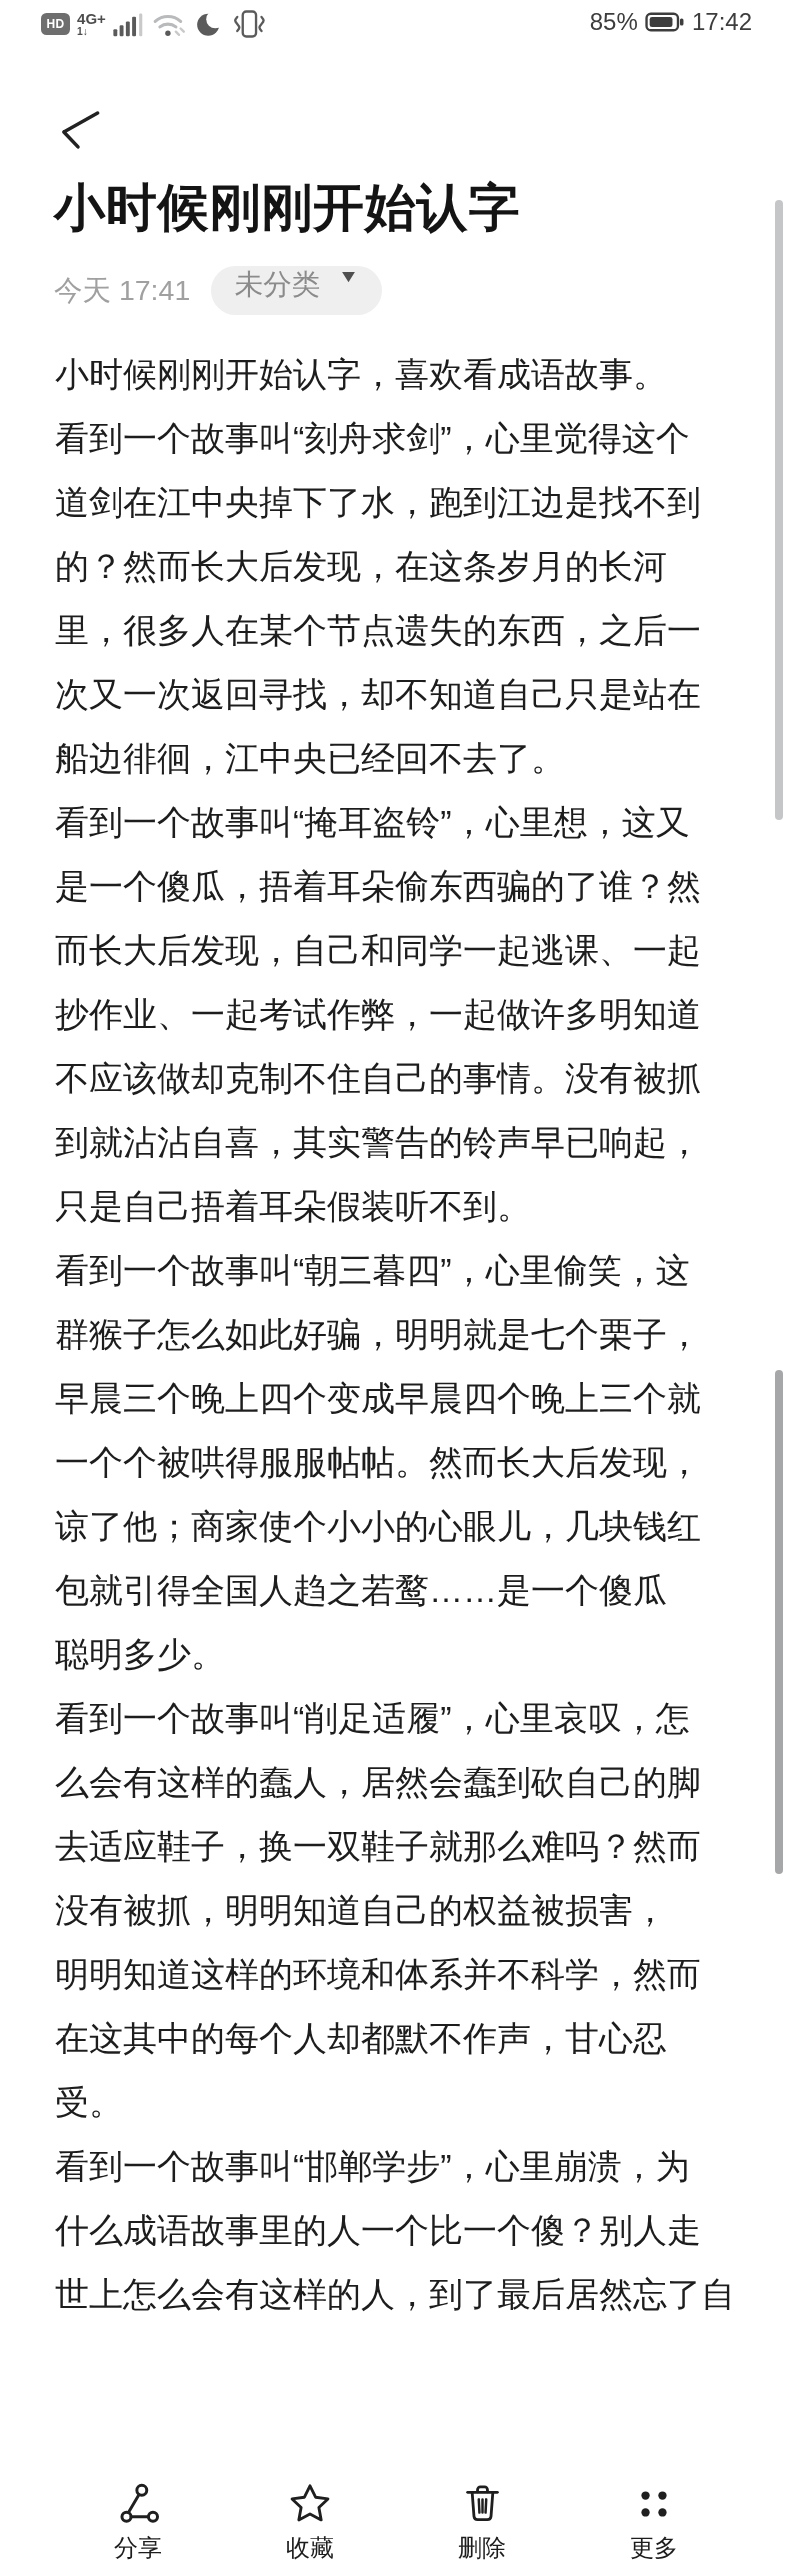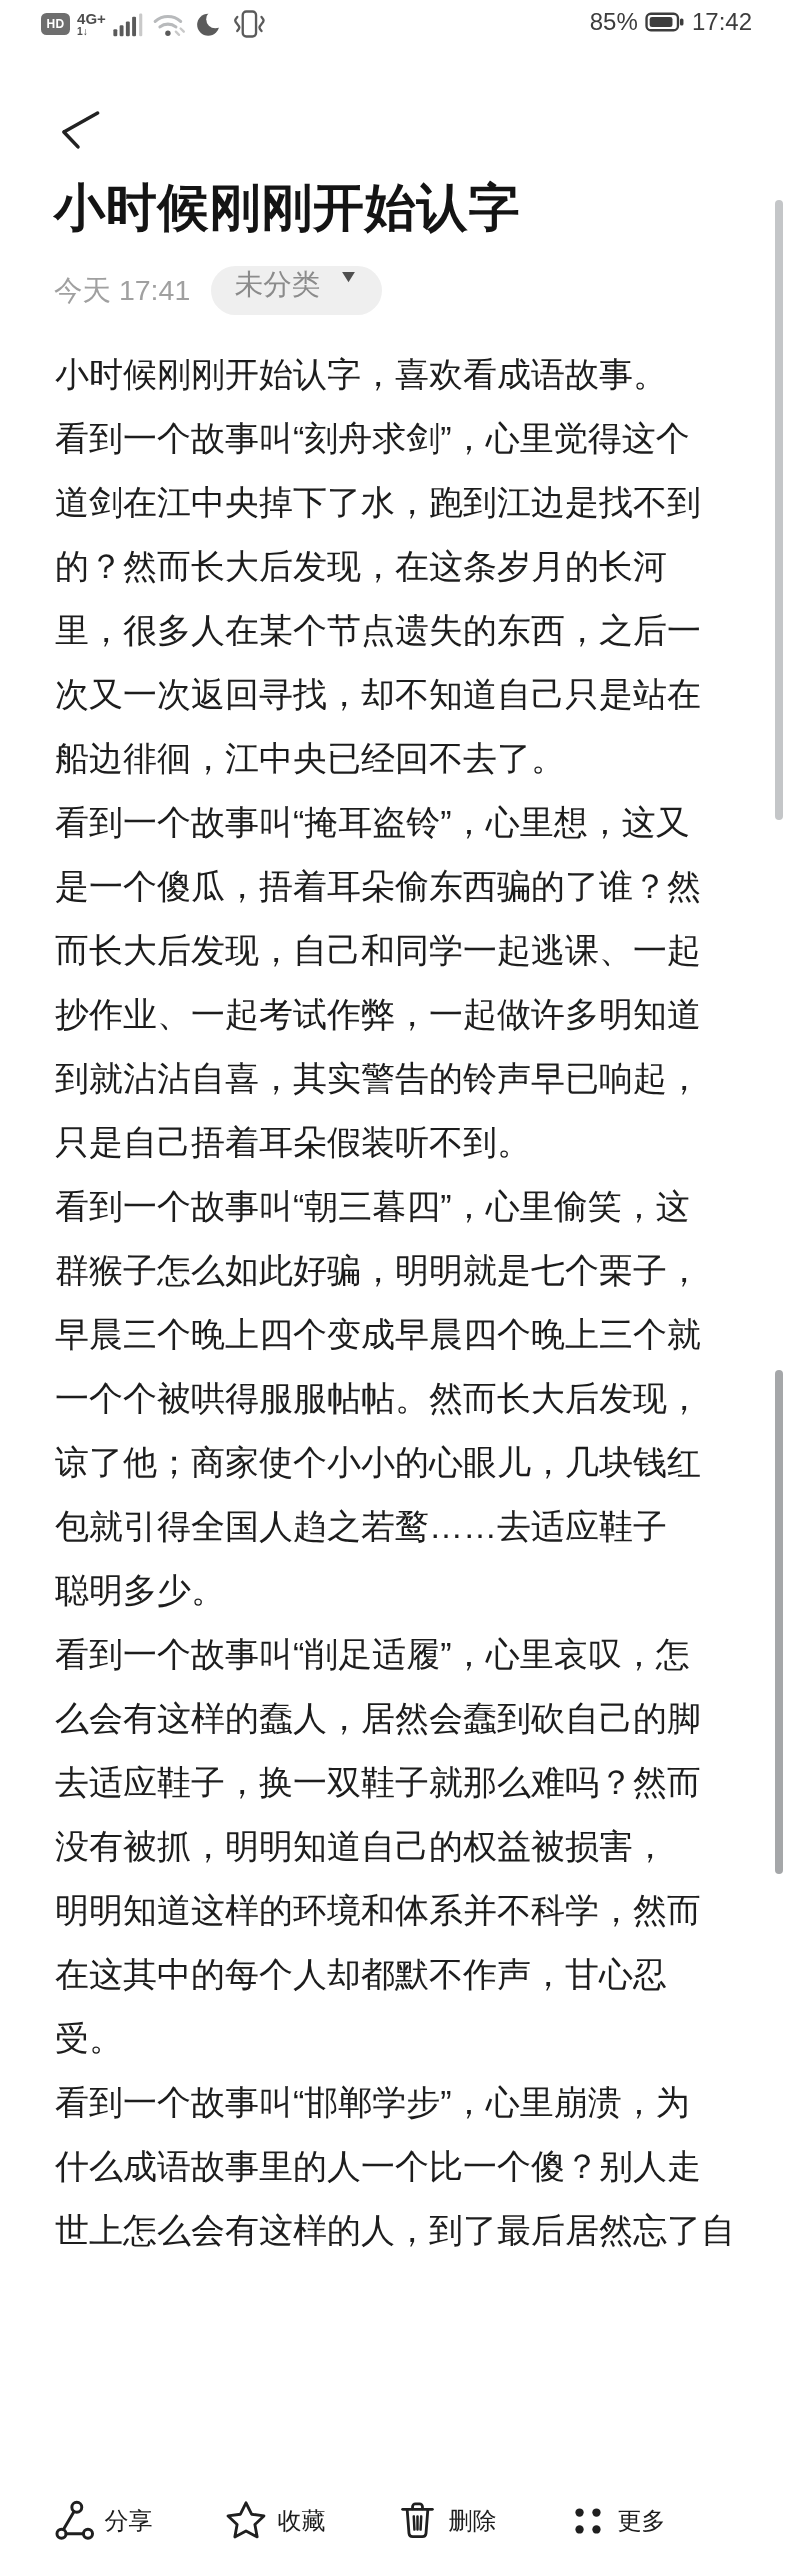--- a/index.html
+++ b/index.html
@@ -52,22 +52,22 @@
   .sb-thumb{position:absolute;right:8.7px;width:8.7px;border-radius:4.8px;}
   .sb-thumb.seg1{top:200px;height:620px;background:#c4c6c8;}
   .sb-thumb.seg2{top:1370px;height:504px;background:#a5a7a9;}
   
   .toolbar{
     position:absolute;left:0;bottom:0;width:792px;height:111px;
     background:#ffffff;display:flex;align-items:center;padding:0 52px;
     box-sizing:border-box;
   }
   .tb-item{
-    flex:1;display:flex;align-items:center;
-    gap:9.5px;cursor:pointer;
+    flex:1;display:flex;flex-direction:column;align-items:center;
+    justify-content:center;gap:9.5px;cursor:pointer;
   }
   .tb-icon{height:46px;display:flex;align-items:center;justify-content:center;}
   .tb-label{font-size:24px;color:#1d1d1d;line-height:1;}
   svg{display:block;}
 </style>
 </head>
 <body>
 
 <div class="screen">
 
@@ -143,28 +143,29 @@
       <div class="body-line">看到一个故事叫“刻舟求剑”，心里觉得这个</div>
       <div class="body-line">道剑在江中央掉下了水，跑到江边是找不到</div>
       <div class="body-line">的？然而长大后发现，在这条岁月的长河</div>
       <div class="body-line">里，很多人在某个节点遗失的东西，之后一</div>
       <div class="body-line">次又一次返回寻找，却不知道自己只是站在</div>
       <div class="body-line">船边徘徊，江中央已经回不去了。</div>
       <div class="body-line">看到一个故事叫“掩耳盗铃”，心里想，这又</div>
       <div class="body-line">是一个傻瓜，捂着耳朵偷东西骗的了谁？然</div>
       <div class="body-line">而长大后发现，自己和同学一起逃课、一起</div>
       <div class="body-line">抄作业、一起考试作弊，一起做许多明知道</div>
+      <div class="body-line">不应该做却克制不住自己的事情。没有被抓</div>
       <div class="body-line">到就沾沾自喜，其实警告的铃声早已响起，</div>
       <div class="body-line">只是自己捂着耳朵假装听不到。</div>
       <div class="body-line">看到一个故事叫“朝三暮四”，心里偷笑，这</div>
       <div class="body-line">群猴子怎么如此好骗，明明就是七个栗子，</div>
       <div class="body-line">早晨三个晚上四个变成早晨四个晚上三个就</div>
       <div class="body-line">一个个被哄得服服帖帖。然而长大后发现，</div>
       <div class="body-line">谅了他；商家使个小小的心眼儿，几块钱红</div>
-      <div class="body-line">包就引得全国人趋之若鹜……去适应鞋子</div>
+      <div class="body-line">包就引得全国人趋之若鹜……是一个傻瓜</div>
       <div class="body-line">聪明多少。</div>
       <div class="body-line">看到一个故事叫“削足适履”，心里哀叹，怎</div>
       <div class="body-line">么会有这样的蠢人，居然会蠢到砍自己的脚</div>
       <div class="body-line">去适应鞋子，换一双鞋子就那么难吗？然而</div>
       <div class="body-line">没有被抓，明明知道自己的权益被损害，</div>
       <div class="body-line">明明知道这样的环境和体系并不科学，然而</div>
       <div class="body-line">在这其中的每个人却都默不作声，甘心忍</div>
       <div class="body-line">受。</div>
       <div class="body-line">看到一个故事叫“邯郸学步”，心里崩溃，为</div>
       <div class="body-line">什么成语故事里的人一个比一个傻？别人走</div>

